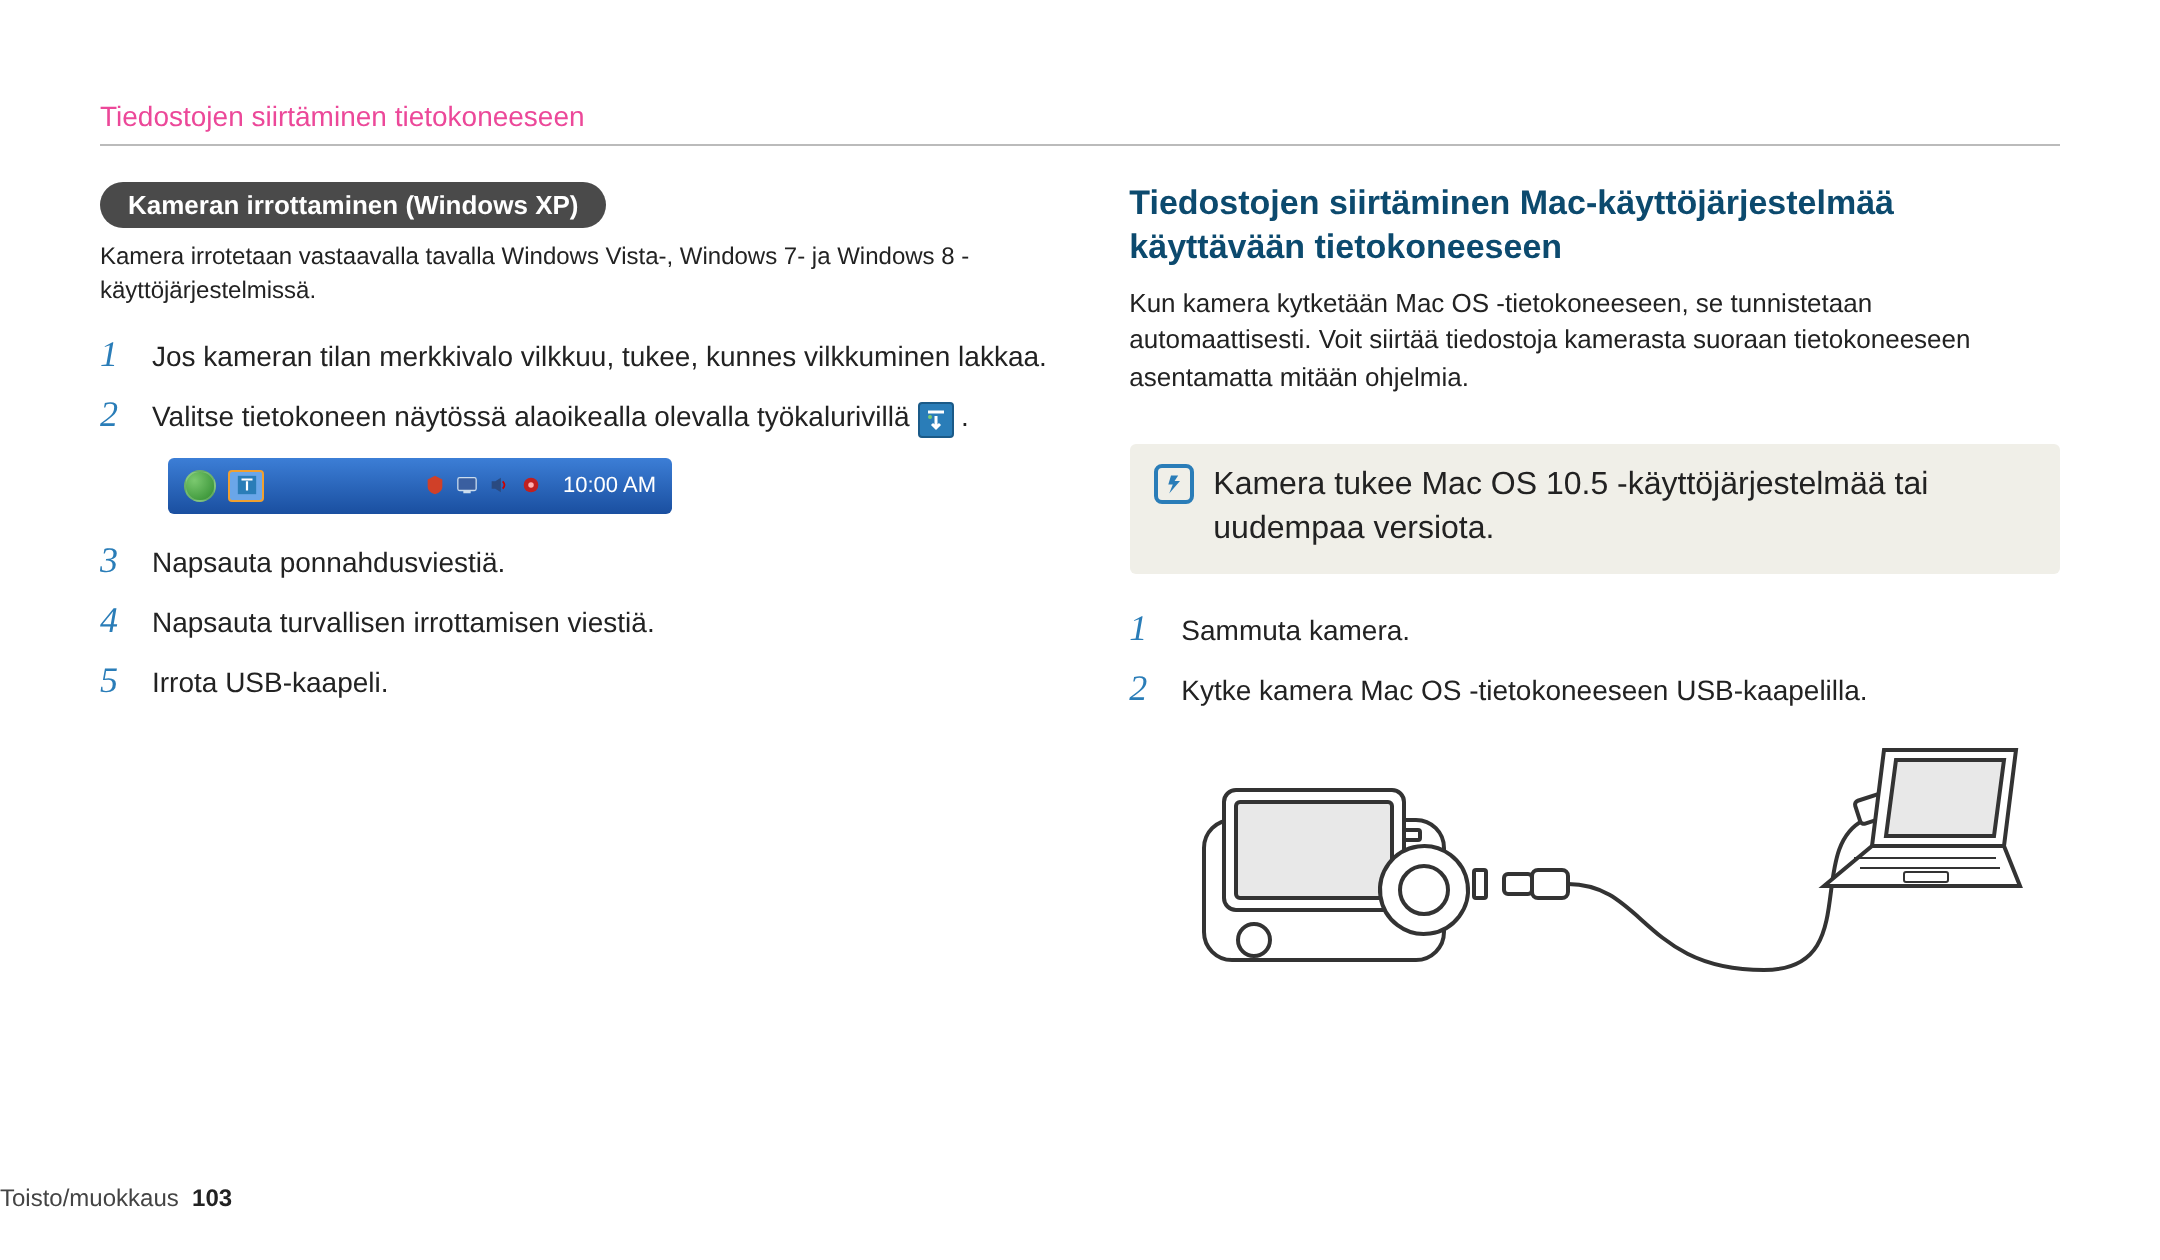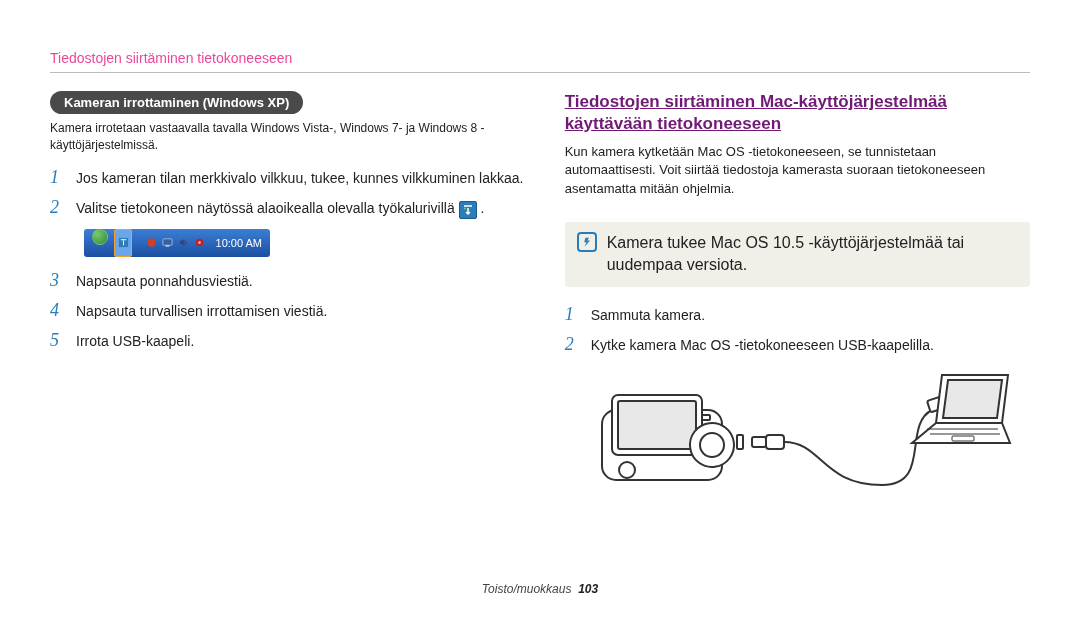--- a/index.html
+++ b/index.html
@@ -75,24 +75,25 @@
     background: #2a7db8;
     border: 1px solid #1a5a88;
     border-radius: 2px;
     color: #fff;
     vertical-align: -3px;
   }
   .inline-icon svg { width: 12px; height: 12px; }
   .taskbar {
     margin: 8px 0 14px 34px;
     height: 28px;
-    width: 186px;
+    width: 252px;
     background: linear-gradient(#3c7ed6, #1a4fa0);
     border-radius: 3px;
     display: flex;
+    align-items: center;
     padding: 0 8px;
     gap: 6px;
     color: #fff;
     font-size: 12px;
   }
   .tb-start {
     width: 16px; height: 16px;
     background: radial-gradient(circle at 30% 30%, #7bc96f, #2e8b2e);
     border-radius: 50%;
     border: 1px solid #fff3;
@@ -109,26 +110,25 @@
   .tb-ico {
     width: 12px; height: 12px;
     display: inline-flex;
     align-items: center; justify-content: center;
   }
   .tb-ico svg { width: 11px; height: 11px; }
   .tb-tray { display:flex; gap:4px; margin-left:auto; align-items:center;}
   .tb-clock { margin-left: 6px; font-size: 11px; }
 
   .section-title {
-    color: #701a75;
+    color: #0c4a6e;
     font-weight: bold;
     font-size: 17px;
     line-height: 1.3;
     margin-bottom: 8px;
-    text-decoration: underline;
   }
   .body-text {
     font-size: 13px;
     line-height: 1.4;
     margin-bottom: 24px;
   }
   .note {
     background: #f0efe8;
     border-radius: 3px;
     padding: 10px 12px;
@@ -156,26 +156,24 @@
   .illustration {
     display: flex;
     justify-content: center;
     align-items: center;
     margin-top: 6px;
   }
   .illustration svg { width: 430px; height: 140px; }
 
   .footer {
     position: absolute;
-    bottom: 34px;
+    bottom: 24px;
     left: 0; right: 0;
-    text-align: center;
     font-size: 12px;
     color: #444;
-    font-style: italic;
   }
   .footer .pgnum { font-weight: bold; color:#222; }
 </style>
 </head>
 <body>
 
 <div class="page">
   <div class="breadcrumb">Tiedostojen siirtäminen tietokoneeseen</div>
   <hr class="hr">
 

